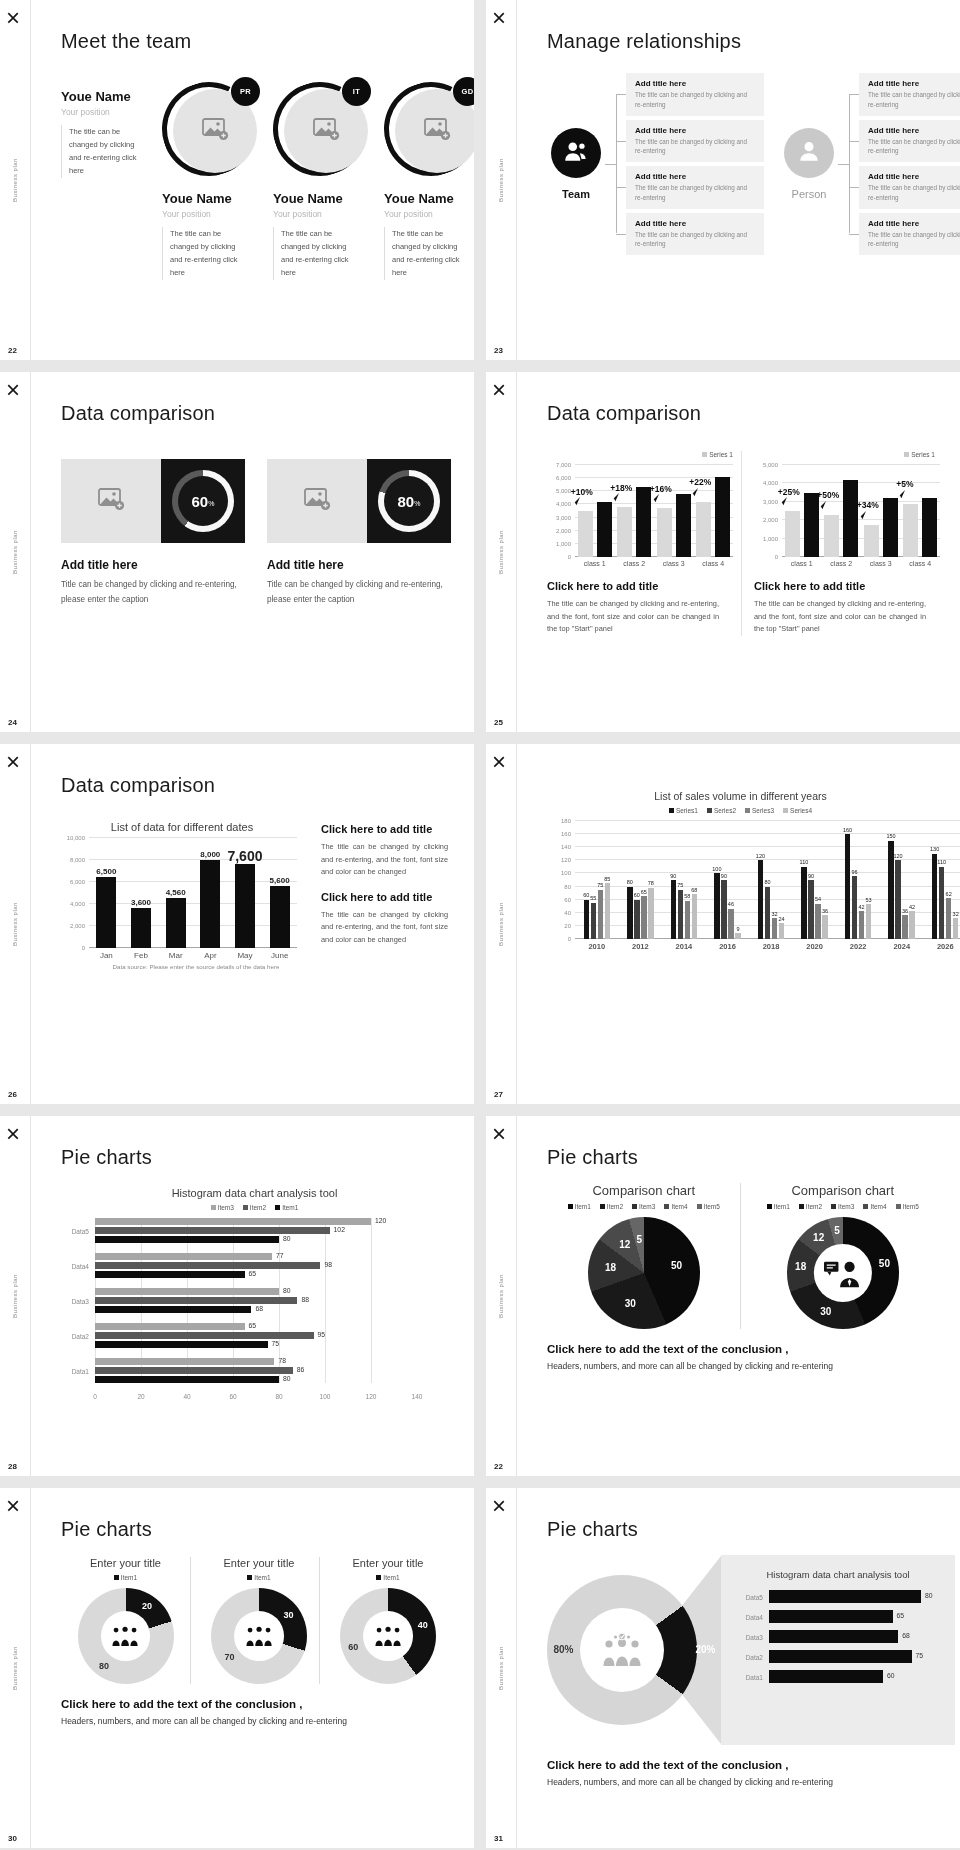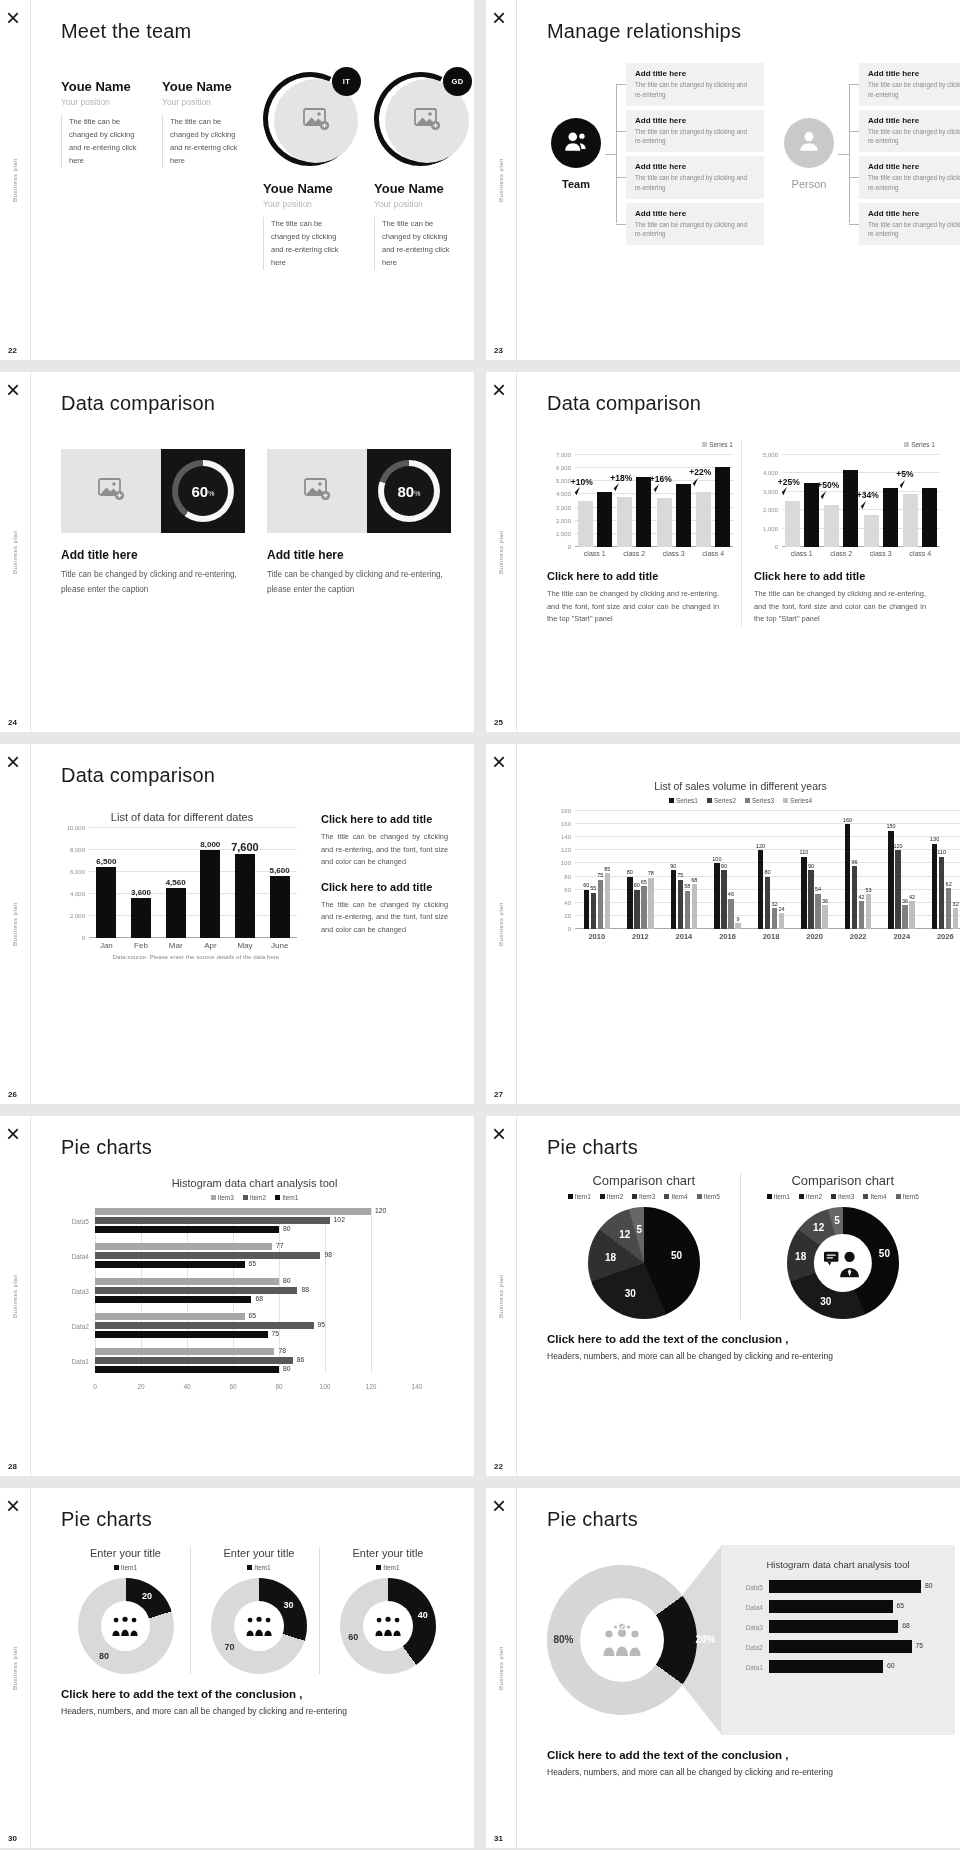--- a/index.html
+++ b/index.html
@@ -3,21 +3,21 @@
 <meta charset="utf-8">
 <style>
   html,body{margin:0;padding:0;background:#e7e7e7;}
   body{width:960px;font-family:"Liberation Sans","DejaVu Sans",sans-serif;-webkit-font-smoothing:antialiased;}
   .board{width:960px;display:grid;grid-template-columns:474px 474px;grid-auto-rows:360px;gap:12px;background:#e7e7e7;padding-bottom:2px;}
   .card{background:#fff;display:flex;overflow:hidden;}
   .rail{width:30px;position:relative;border-right:1px solid #e4e4e4;flex:0 0 30px;}
   .close{font-size:24px;font-weight:300;color:#161616;line-height:1;margin:6px 0 0 6px;cursor:pointer;}
   .vlabel{position:absolute;top:50%;left:50%;writing-mode:vertical-rl;transform:translate(-50%,-50%) rotate(180deg);font-size:6px;color:#8d8d8d;letter-spacing:.5px;white-space:nowrap;}
   .pagenum{position:absolute;bottom:5px;left:8px;font-size:8px;font-weight:700;color:#222;}
-  .content{flex:1;position:relative;padding:20px 26px 0 30px;overflow:hidden;display:flex;flex-direction:column;}
+  .content{flex:1;position:relative;padding:30px 26px 0 30px;overflow:hidden;display:flex;flex-direction:column;}
   .slide-title{font-size:20px;font-weight:300;color:#1b1b1b;letter-spacing:.2px;}
 
   
   .members{display:flex;gap:13px;margin-top:24px;}
   .member{width:98px;}
   .avatar{position:relative;width:100px;height:102px;}
   .a-ring{position:absolute;left:0;top:5px;width:84px;height:84px;border:5px solid transparent;border-left-color:#0f0f0f;border-top-color:#0f0f0f;border-bottom-color:#0f0f0f;border-radius:50%;transform:rotate(-18deg);}
   .a-disc{position:absolute;left:11px;top:12px;width:84px;height:84px;border-radius:50%;background:#e4e4e4;display:flex;align-items:center;justify-content:center;}
   .a-badge{position:absolute;right:2px;top:0;width:29px;height:29px;border-radius:50%;background:#0c0c0c;color:#fff;font-size:7.5px;font-weight:700;display:flex;align-items:center;justify-content:center;letter-spacing:.3px;}
   .m-name{font-size:13px;font-weight:700;color:#141414;margin-top:12px;}
@@ -138,20 +138,33 @@
     </div>
     <div class="content">
       <div class="slide-title">Meet the team</div>
       <div class="members">
         <div class="member">
           <div class="m-name">Youe Name</div>
           <div class="m-pos">Your position</div>
           <div class="m-desc">The title can be changed by clicking and re-entering click here</div>
         </div>
         <div class="member">
+          <div class="avatar">
+            <div class="a-ring"></div>
+            <div class="a-disc">
+                <span><svg width="27" height="23" viewBox="0 0 27 23">
+                    <rect x="1" y="1" width="21" height="16" rx="1.8" fill="none" stroke="#8f8f8f" stroke-width="1.8"></rect>
+                    <circle cx="16" cy="6" r="1.8" fill="#8f8f8f"></circle>
+                    <path d="M3 15.5 L8.5 9.5 L12.5 13.5 L15.5 10.5 L19 14 V16 H3 Z" fill="#8f8f8f"></path>
+                    <circle cx="21.5" cy="17.5" r="4.6" fill="#8f8f8f"></circle>
+                    <path d="M21.5 15.2v4.6M19.2 17.5h4.6" stroke="#e9e9e9" stroke-width="1.3" fill="none"></path>
+                  </svg></span>
+              </div>
+            <div class="a-badge">PR</div>
+          </div>
           <div class="m-name">Youe Name</div>
           <div class="m-pos">Your position</div>
           <div class="m-desc">The title can be changed by clicking and re-entering click here</div>
         </div>
         <div class="member">
           <div class="avatar">
             <div class="a-ring"></div>
             <div class="a-disc">
                 <span><svg width="27" height="23" viewBox="0 0 27 23">
                     <rect x="1" y="1" width="21" height="16" rx="1.8" fill="none" stroke="#8f8f8f" stroke-width="1.8"></rect>
@@ -561,21 +574,21 @@
                     </div>
                   </div>
                   <div class="v-group" style="gap: 3px;">
                     <div class="v-bw" style="width: 20px;">
                       <span class="v-val" style="font-size: 8px; font-weight: 700;">8,000</span>
                       <div class="v-bar" style="height: 88px; background: rgb(13, 13, 13);"></div>
                     </div>
                   </div>
                   <div class="v-group" style="gap: 3px;">
                     <div class="v-bw" style="width: 20px;">
-                      <span class="v-val" style="font-size: 11px; font-weight: 700;">7,600</span>
+                      <span class="v-val" style="font-size: 14px; font-weight: 700;">7,600</span>
                       <div class="v-bar" style="height: 83.6px; background: rgb(13, 13, 13);"></div>
                     </div>
                   </div>
                   <div class="v-group" style="gap: 3px;">
                     <div class="v-bw" style="width: 20px;">
                       <span class="v-val" style="font-size: 8px; font-weight: 700;">5,600</span>
                       <div class="v-bar" style="height: 61.6px; background: rgb(13, 13, 13);"></div>
                     </div>
                   </div>
                 </div>

